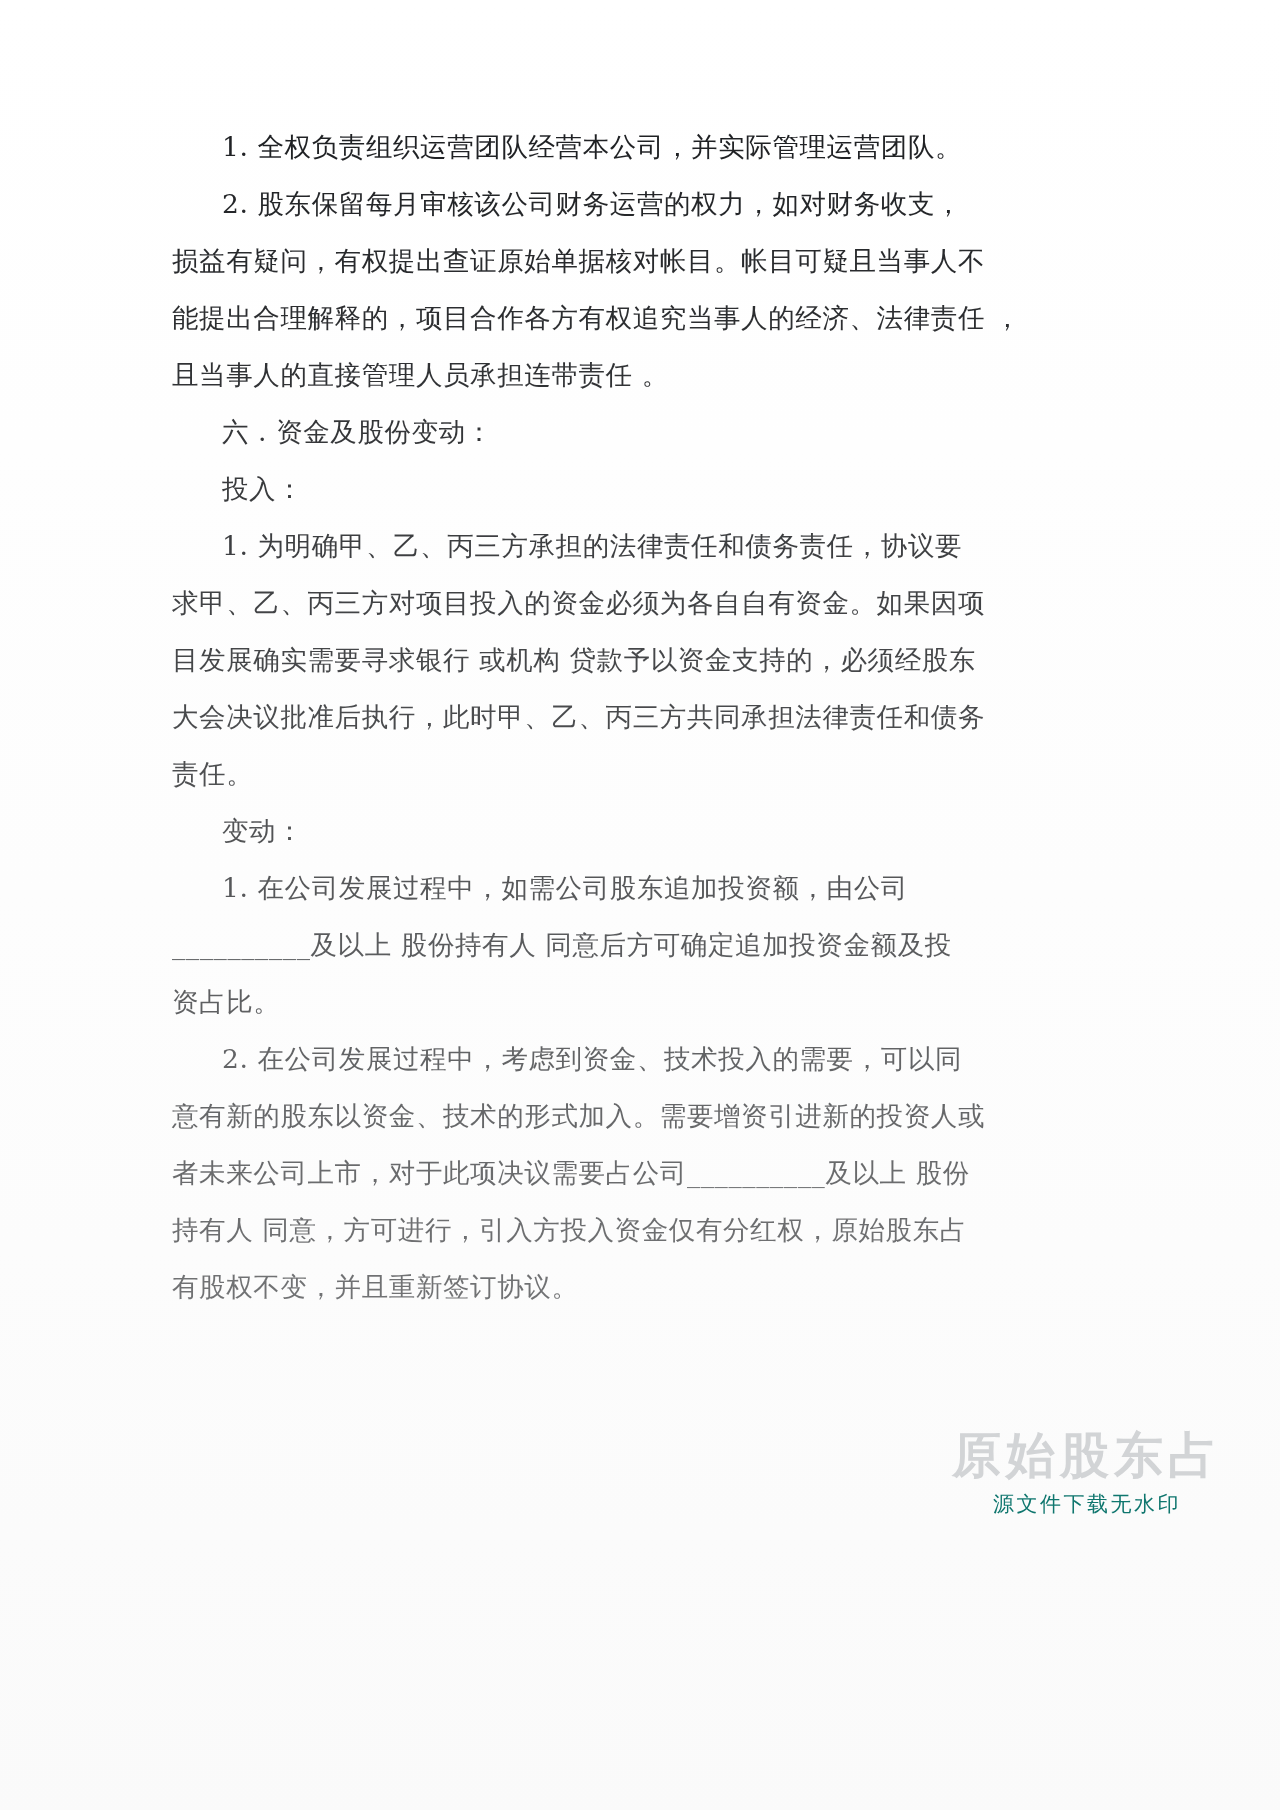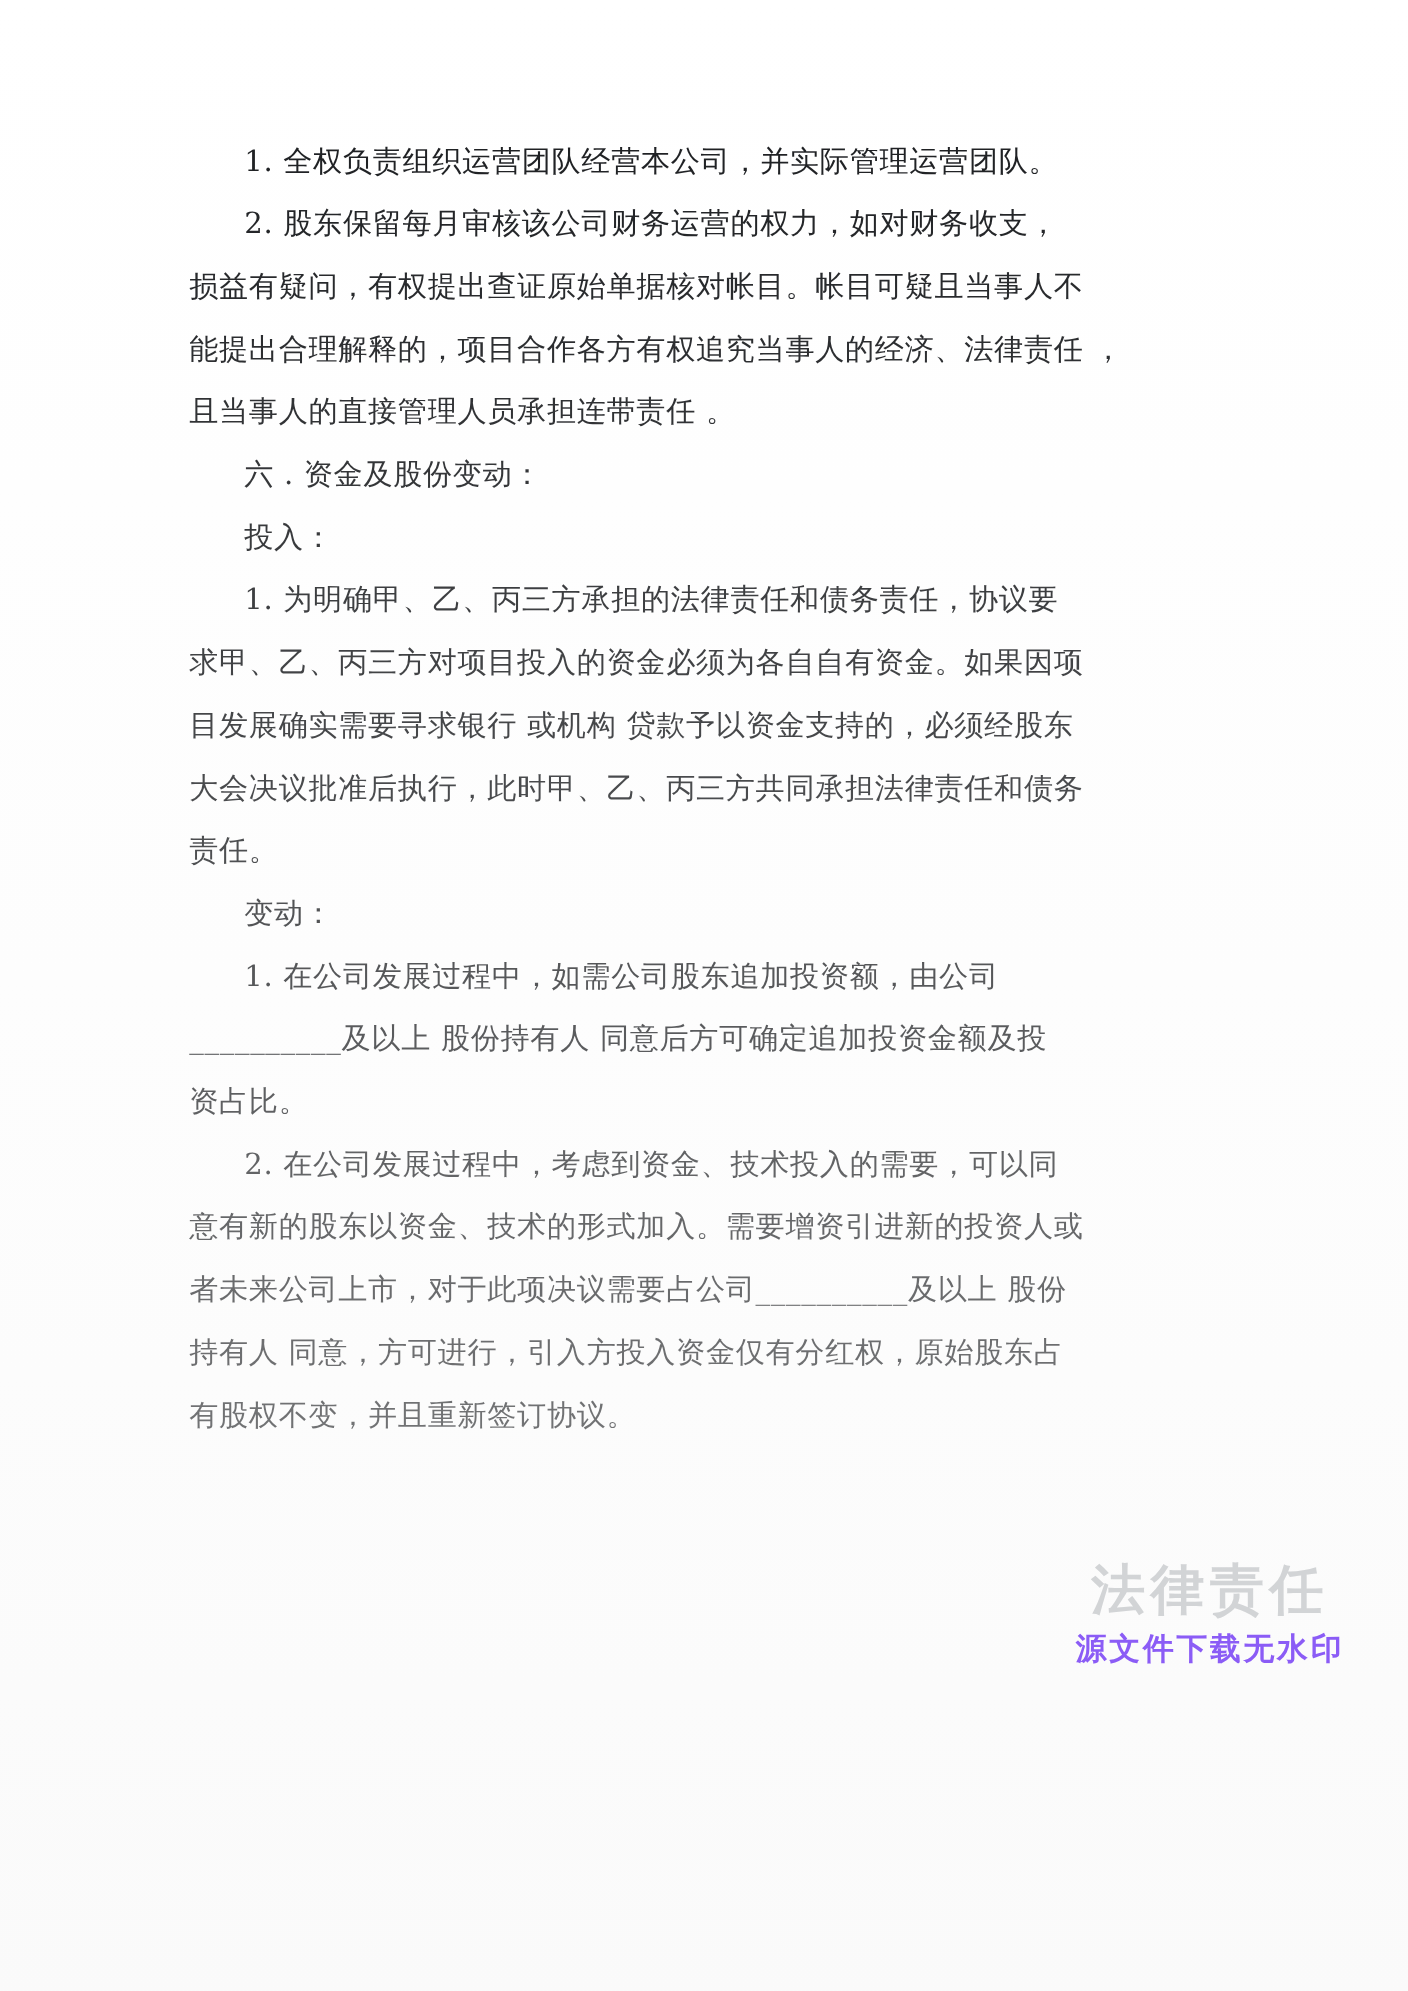--- a/index.html
+++ b/index.html
@@ -51,23 +51,23 @@
   .watermark-main {
     font-family: "DejaVu Sans", "Liberation Sans", sans-serif;
     font-size: 49px;
     font-weight: 700;
     color: #d2d4d6;
     letter-spacing: 5px;
     line-height: 1.05;
   }
   .watermark-sub {
     font-family: "DejaVu Sans", "Liberation Sans", sans-serif;
-    font-size: 28px;
-    font-weight: 700;
-    color: #8b5cf6;
+    font-size: 21px;
+    font-weight: 400;
+    color: #0f766e;
     letter-spacing: 2.5px;
     margin-top: 9px;
   }
 </style>
 </head>
 <body>
 
 <div class="page">
 
   <div class="doc-body">
@@ -99,17 +99,17 @@
     <div class="line">意有新的股东以资金、技术的形式加入。需要增资引进新的投资人或</div>
     <div class="line">者未来公司上市，对于此项决议需要占公司__________及以上 股份</div>
     <div class="line">持有人 同意，方可进行，引入方投入资金仅有分红权，原始股东占</div>
     <div class="line">有股权不变，并且重新签订协议。</div>
 
   </div>
 
   <div class="scan-tint"></div>
 
   <div class="watermark">
-    <div class="watermark-main">法律责任</div>
+    <div class="watermark-main">原始股东占</div>
     <div class="watermark-sub">源文件下载无水印</div>
   </div>
 
 </div>
 
 </body></html>

